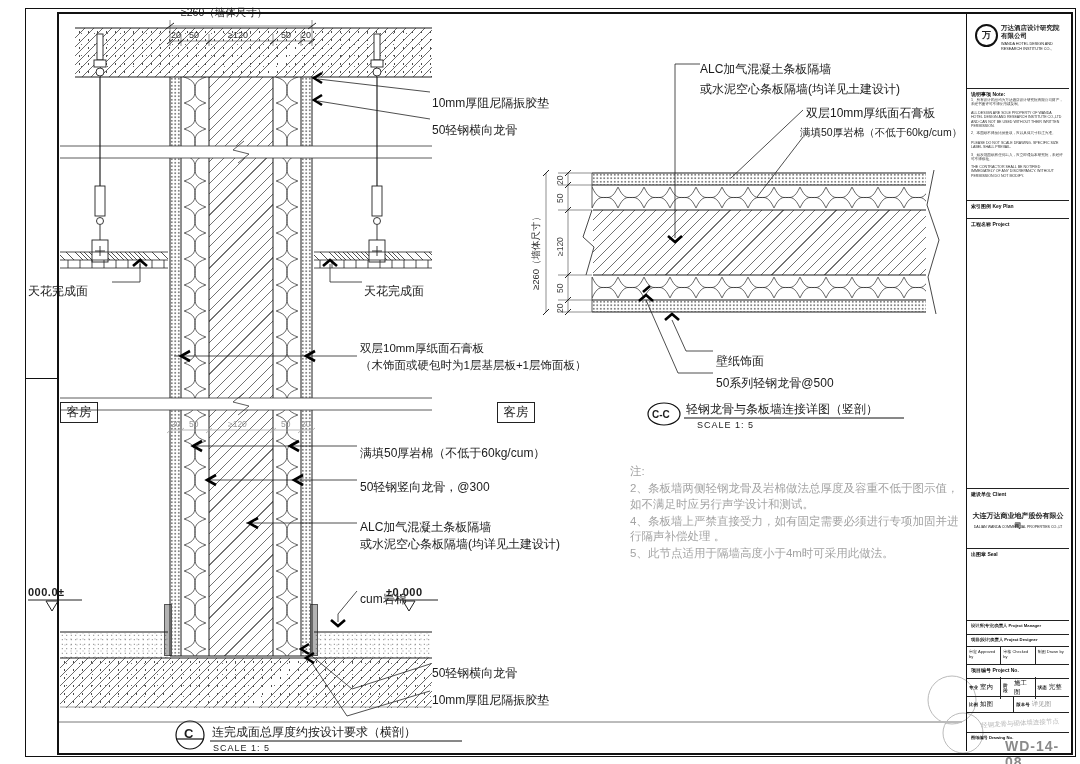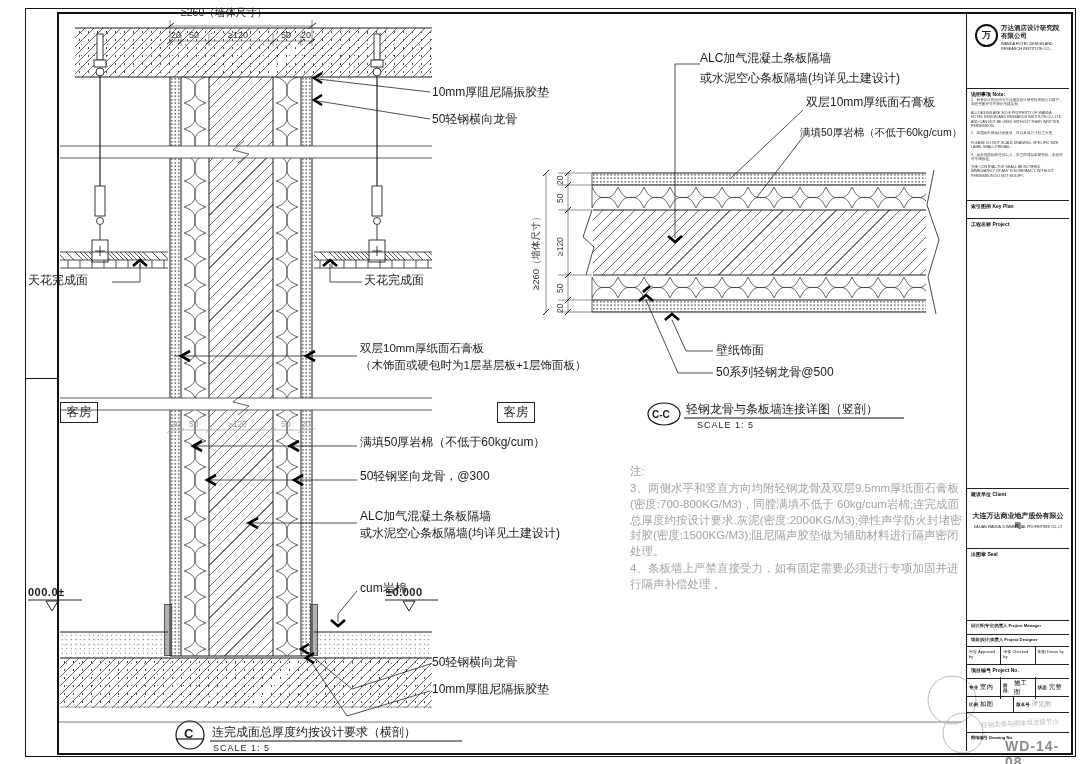--- a/index.html
+++ b/index.html
@@ -20,21 +20,21 @@
   .alc{background-image:repeating-linear-gradient(135deg,rgba(90,90,90,.85) 0 .8px,transparent .8px 7.5px);}
   .gyp{background-image:radial-gradient(circle,#555 .55px,transparent .8px);background-size:3.5px 3.5px;}
   .screed{background-image:
       radial-gradient(circle,#4f4f4f .6px,transparent .85px),
       radial-gradient(circle,#7a7a7a .5px,transparent .75px);
     background-size:4.5px 4.5px,6px 6px;background-position:0 0,2px 3px;}
   .hatchfine{background-image:repeating-linear-gradient(45deg,#555 0 .6px,transparent .6px 3.2px);}
   .trimbar{background:#b3b3b3;border:1px solid #555;box-sizing:border-box;}
   
   .lbl{position:absolute;white-space:nowrap;line-height:1.15;}
-  .t12{font-size:12px;}
+  .t12{font-size:12px;margin-top:11px;}
   .t11{font-size:11.5px;}
   .t10{font-size:10.5px;}
   .t9{font-size:9px;letter-spacing:1px;color:#222;}
   .dim{font-size:9px;color:#2a2a2a;}
   .dimgray{font-size:8.5px;color:#999;}
   .rot{transform:rotate(-90deg);transform-origin:left top;}
   .roombox{border:1.2px solid #222;width:36px;height:19px;display:flex;align-items:center;
            justify-content:center;font-size:12.5px;}
   .lvl{font-size:11px;font-weight:bold;letter-spacing:.5px;}
   .capid{font-size:13px;font-weight:bold;}
@@ -310,22 +310,23 @@
   <div class="lbl dimgray rot" style="left:556px;top:256px;color:#444;">≥120</div>
   <div class="lbl dimgray rot" style="left:556px;top:293px;color:#444;">50</div>
   <div class="lbl dimgray rot" style="left:556px;top:313px;color:#444;">20</div>
 
   <div class="lbl" style="left:652px;top:409px;font-size:10px;font-weight:bold;">C-C</div>
   <div class="lbl capttl" style="left:686px;top:403px;">轻钢龙骨与条板墙连接详图（竖剖）</div>
   <div class="lbl t9" style="left:697px;top:420px;">SCALE 1: 5</div>
 
   <div class="abs notes">
     <p>注:</p>
-    <p>3、两侧水平和竖直方向均附轻钢龙骨及双层9.5mm厚纸面石膏板(密度:700-800KG/M3)，同膛满填不低于 60kg/cum岩棉;连完成面总厚度约按设计要求.灰泥(密度:2000KG/M3);弹性声学防火封堵密封胶(密度:1500KG/M3);阻尼隔声胶垫做为辅助材料进行隔声密闭处理。</p>
+    <p>2、条板墙两侧轻钢龙骨及岩棉做法总厚度及容重不低于图示值，如不满足时应另行声学设计和测试。</p>
     <p>4、条板墙上严禁直接受力，如有固定需要必须进行专项加固并进行隔声补偿处理 。</p>
+    <p>5、此节点适用于隔墙高度小于4m时可采用此做法。</p>
   </div>
 
   <div class="abs tb">
 
     <div class="tbrow" style="top:0;height:76px;border-top:none;">
       <div class="abs" style="left:8px;top:12px;width:19px;height:19px;border:2px solid #111;border-radius:50%;
            display:flex;align-items:center;justify-content:center;font-size:9px;font-weight:bold;">万</div>
       <div class="abs" style="left:34px;top:12px;width:64px;font-size:6.5px;font-weight:bold;line-height:1.3;">万达酒店设计研究院有限公司</div>
       <div class="abs" style="left:34px;top:30px;width:64px;font-size:3.8px;color:#222;line-height:1.3;">WANDA HOTEL DESIGN AND RESEARCH INSTITUTE CO.,</div>
     </div>

